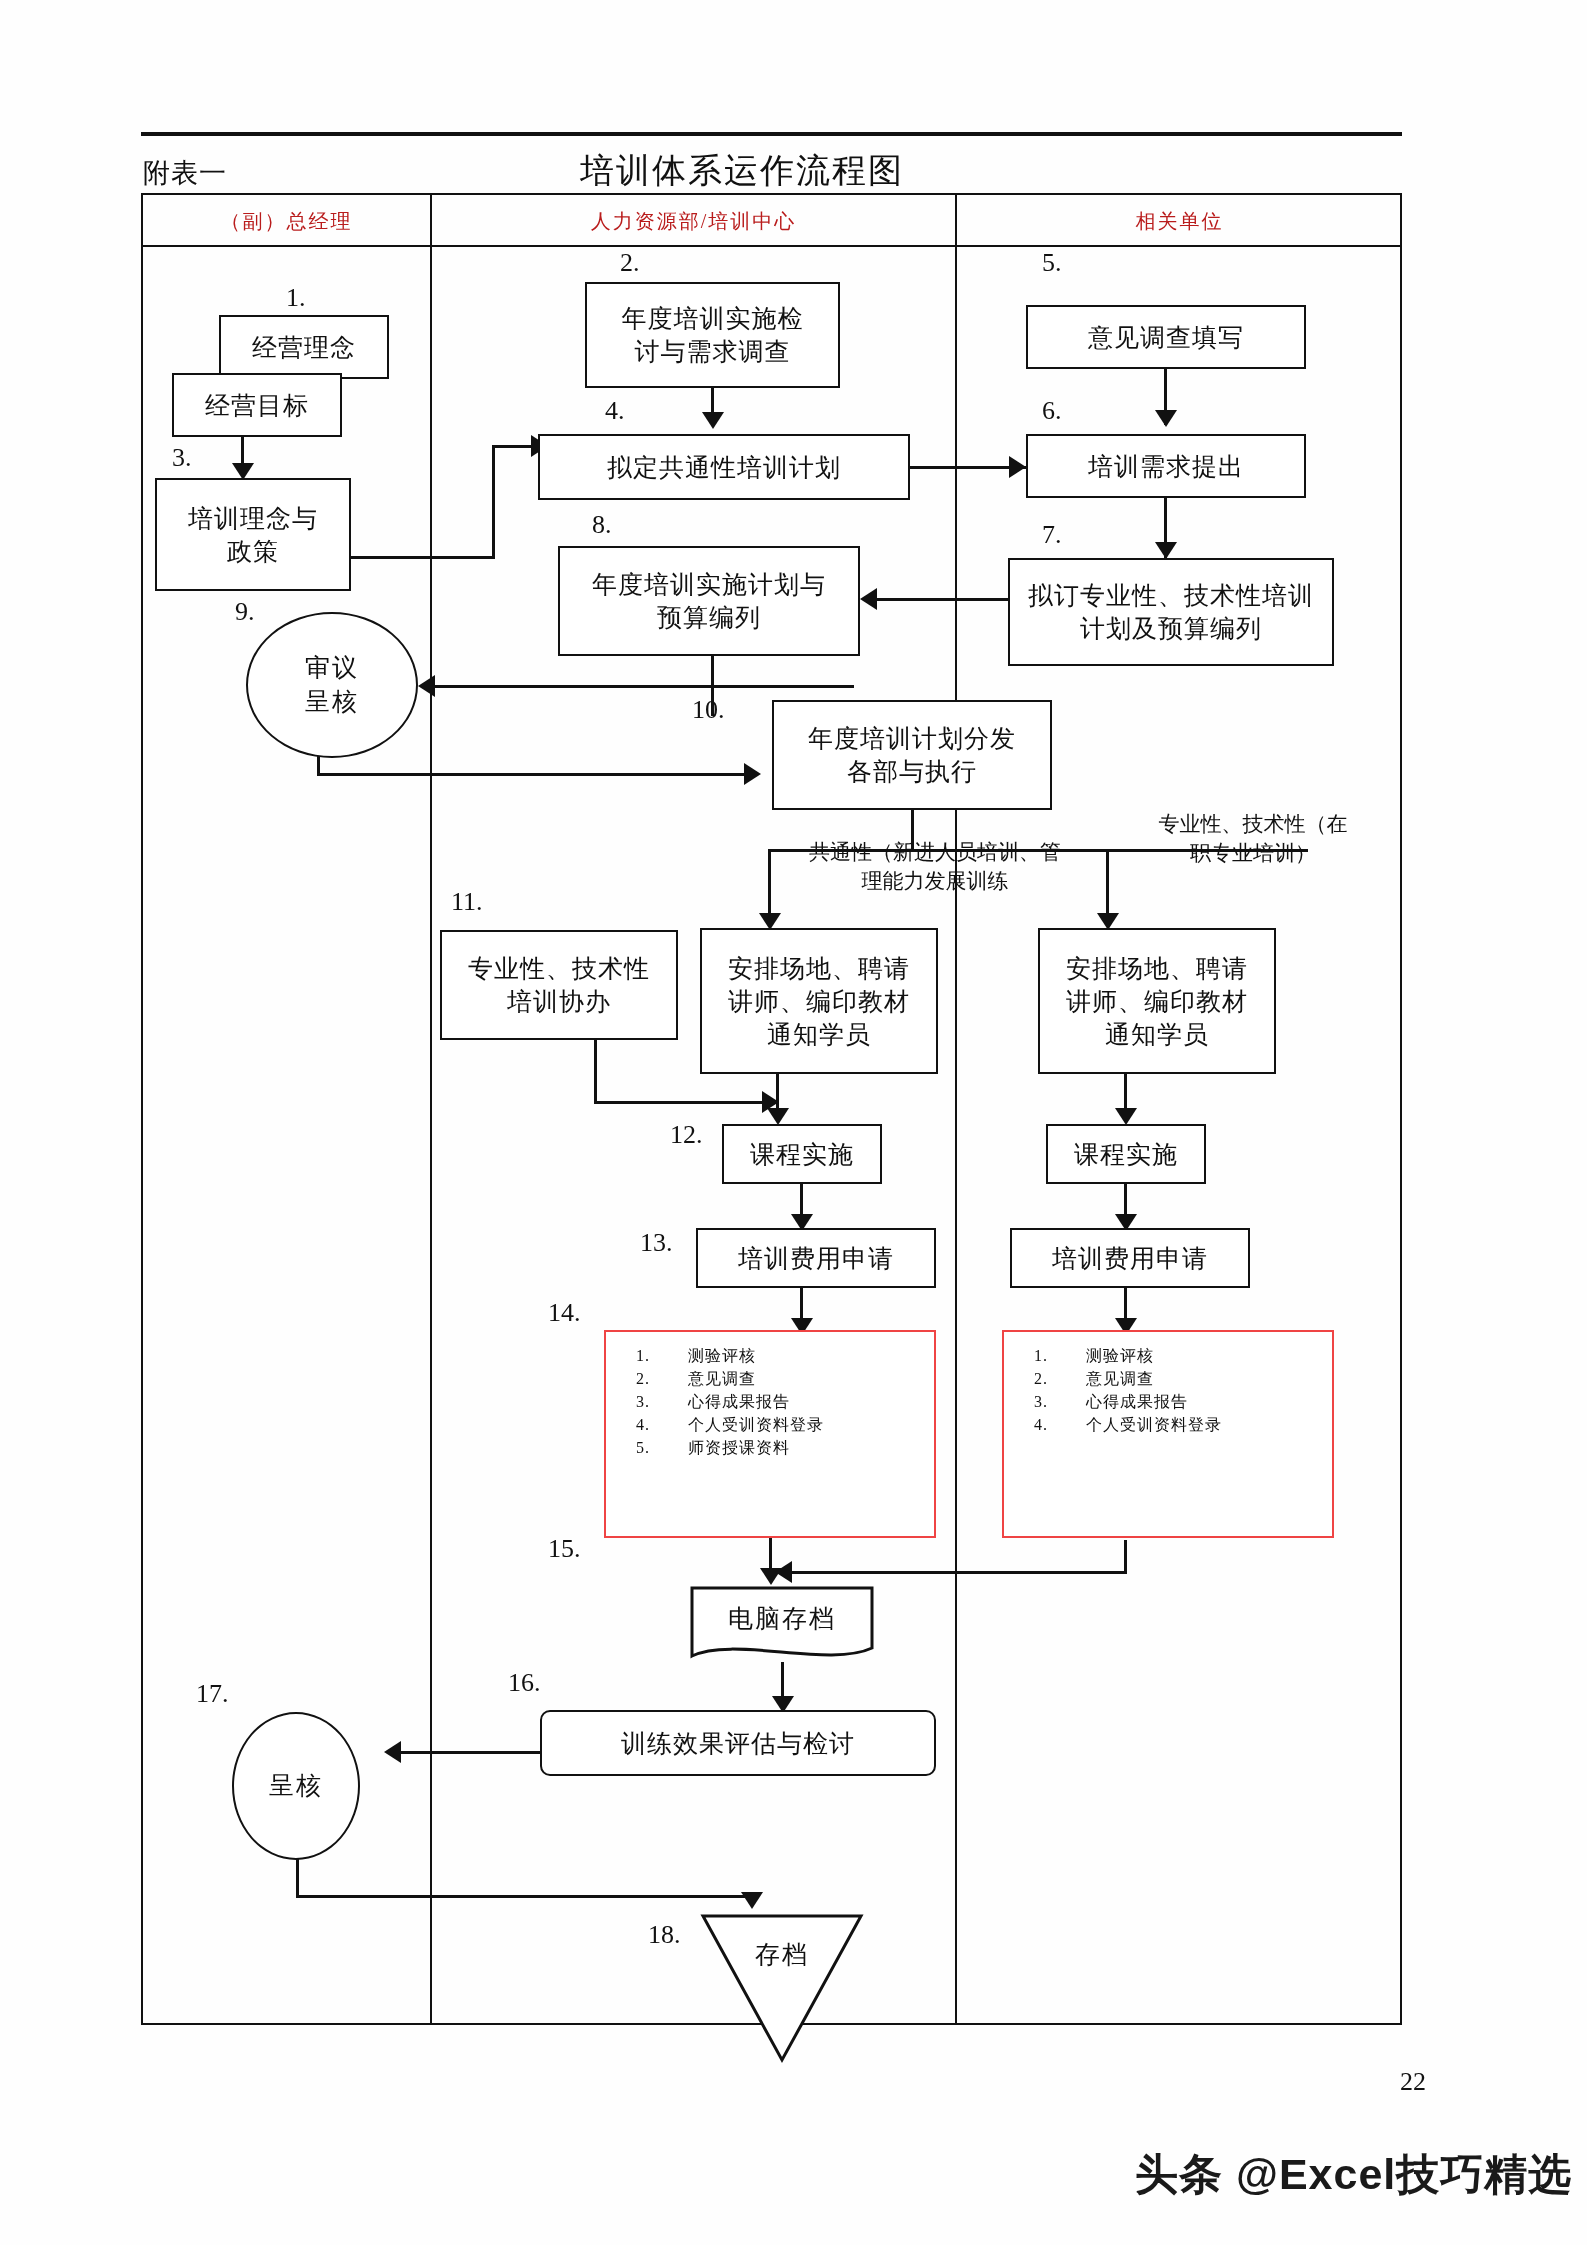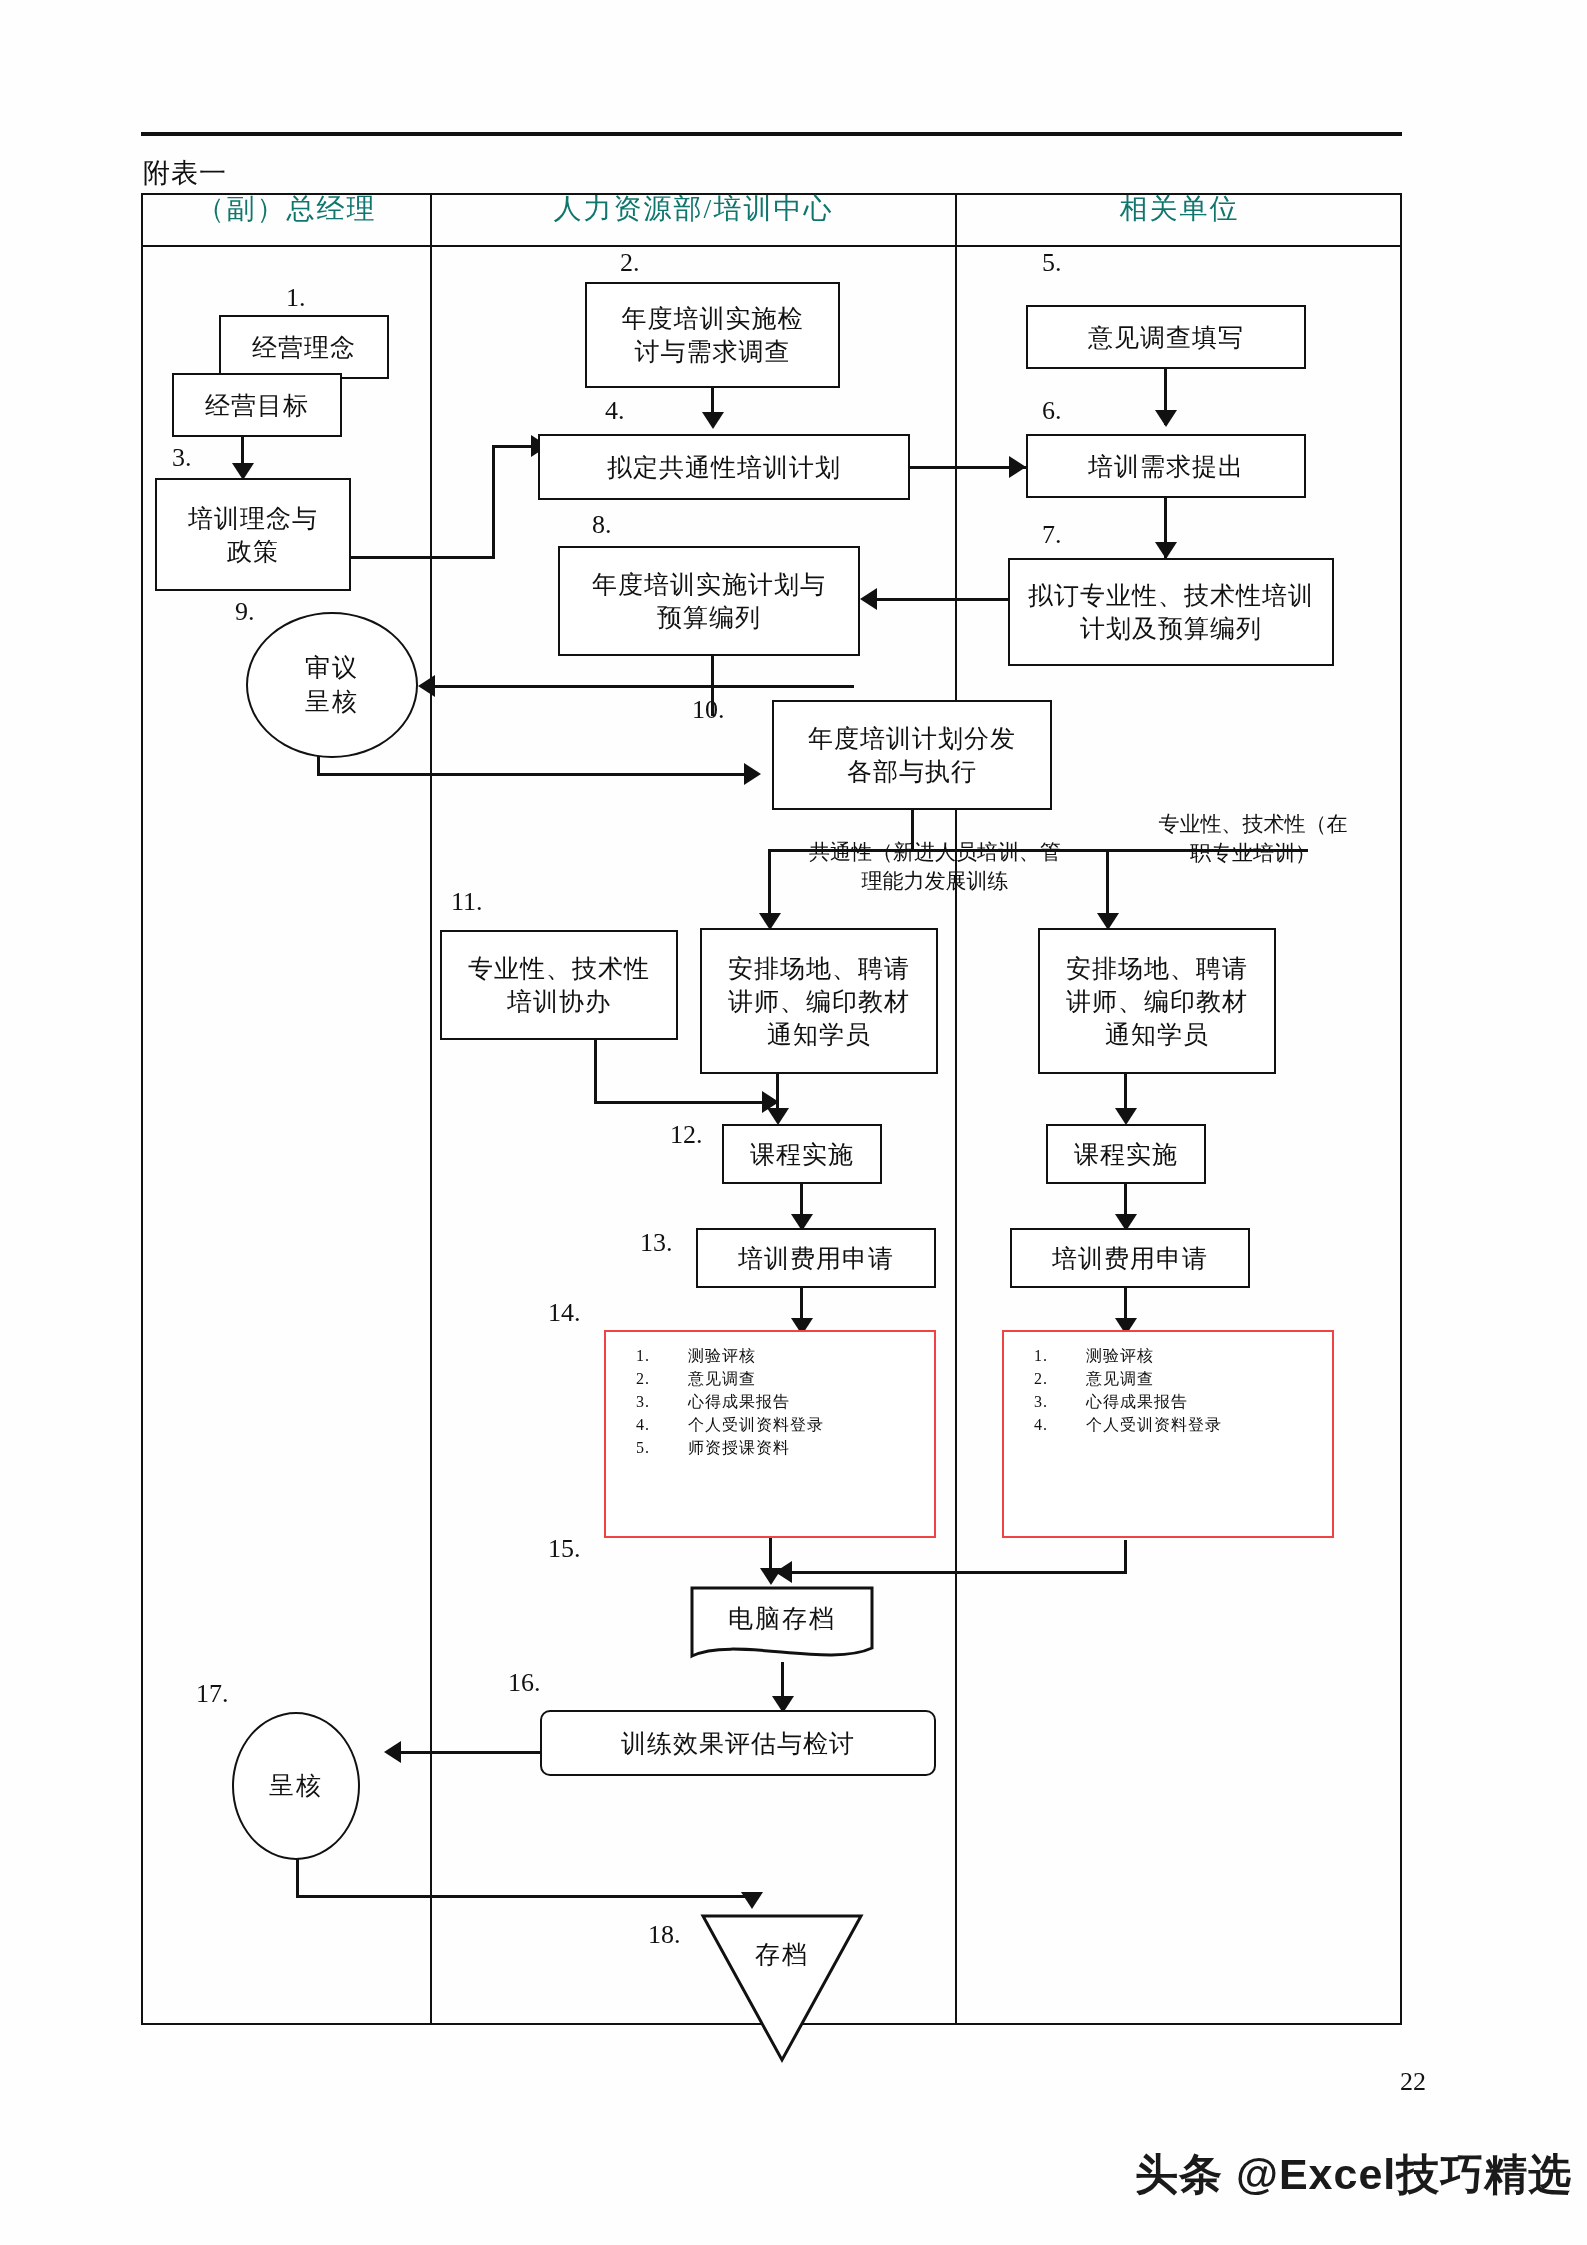--- a/index.html
+++ b/index.html
@@ -55,26 +55,26 @@
     position: absolute;
     top: 193px;
     width: 2px; height: 1832px;
     background: #111;
   }
   .lane-div.d1 { left: 430px; }
   .lane-div.d2 { left: 955px; }
 
   .lane-title {
     position: absolute;
-    top: 186px;
+    top: 198px;
     height: 46px;
     line-height: 46px;
     text-align: center;
-    font-size: 28px;
-    color: #0f766e;
+    font-size: 20px;
+    color: #b91c1c;
     letter-spacing: 2px;
     white-space: nowrap;
   }
   .lane-title.t1 { left: 143px; width: 287px; }
   .lane-title.t2 { left: 432px; width: 523px; }
   .lane-title.t3 { left: 957px; width: 445px; }
 
   
   .node {
     position: absolute;
@@ -210,20 +210,21 @@
   }
 </style>
 </head>
 <body>
 
 <div id="page">
 
   <div class="top-rule"></div>
 
   <div class="attach-label">附表一</div>
+  <div class="doc-title">培训体系运作流程图</div>
 
   <div class="lane-frame"></div>
   <div class="lane-headrule"></div>
   <div class="lane-div d1"></div>
   <div class="lane-div d2"></div>
 
   <div class="lane-title t1">（副）总经理</div>
   <div class="lane-title t2">人力资源部/培训中心</div>
   <div class="lane-title t3">相关单位</div>
 

